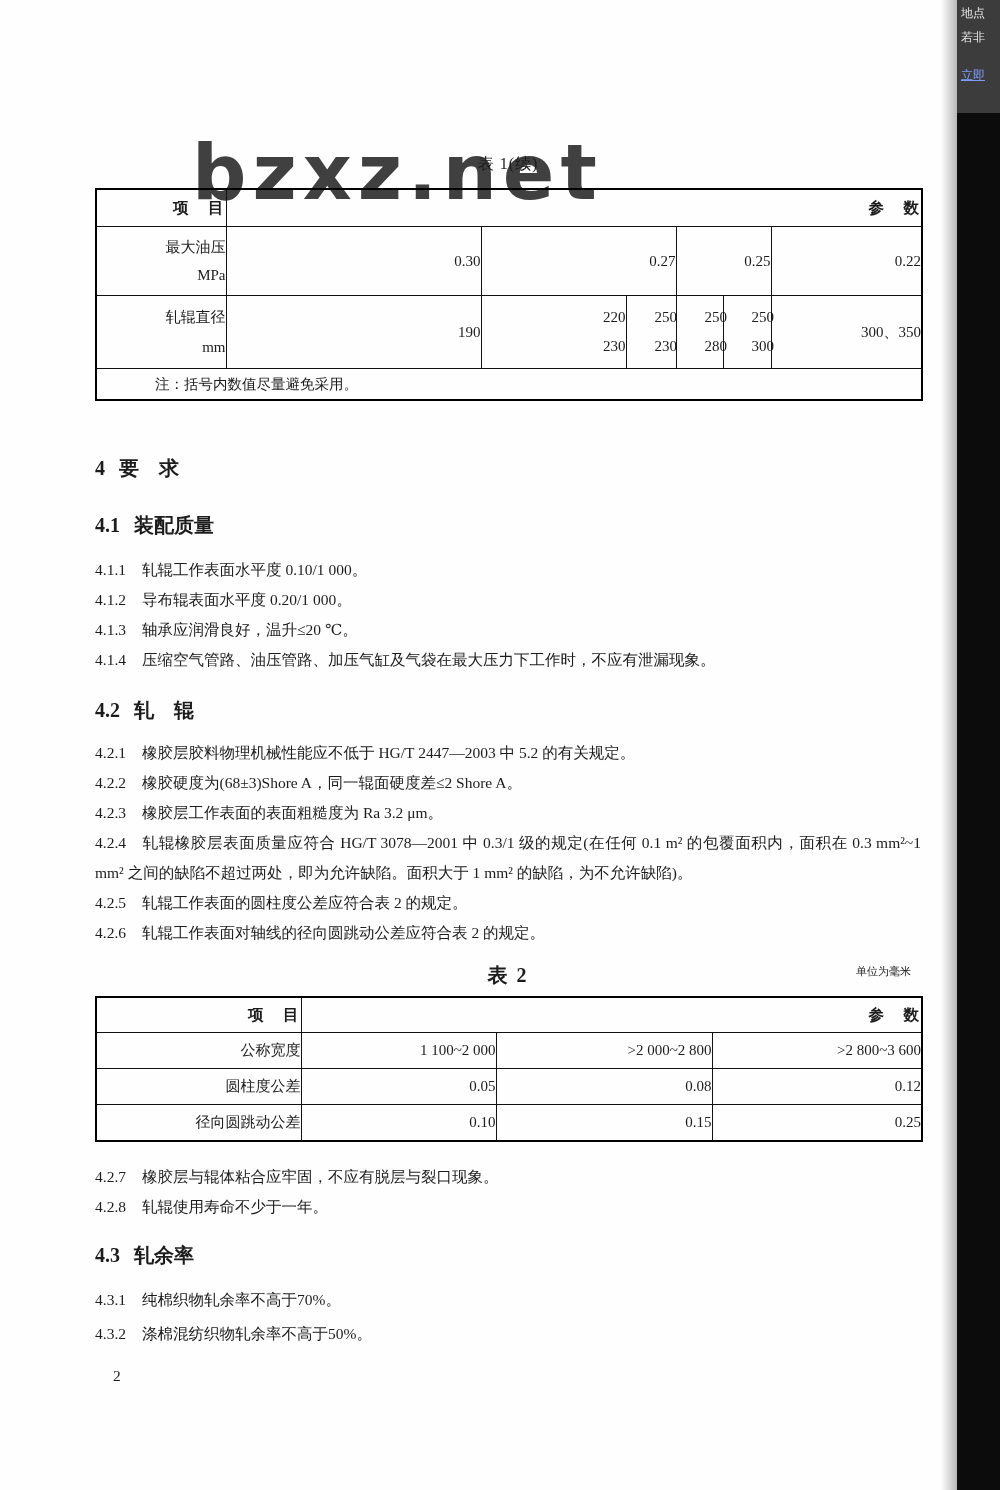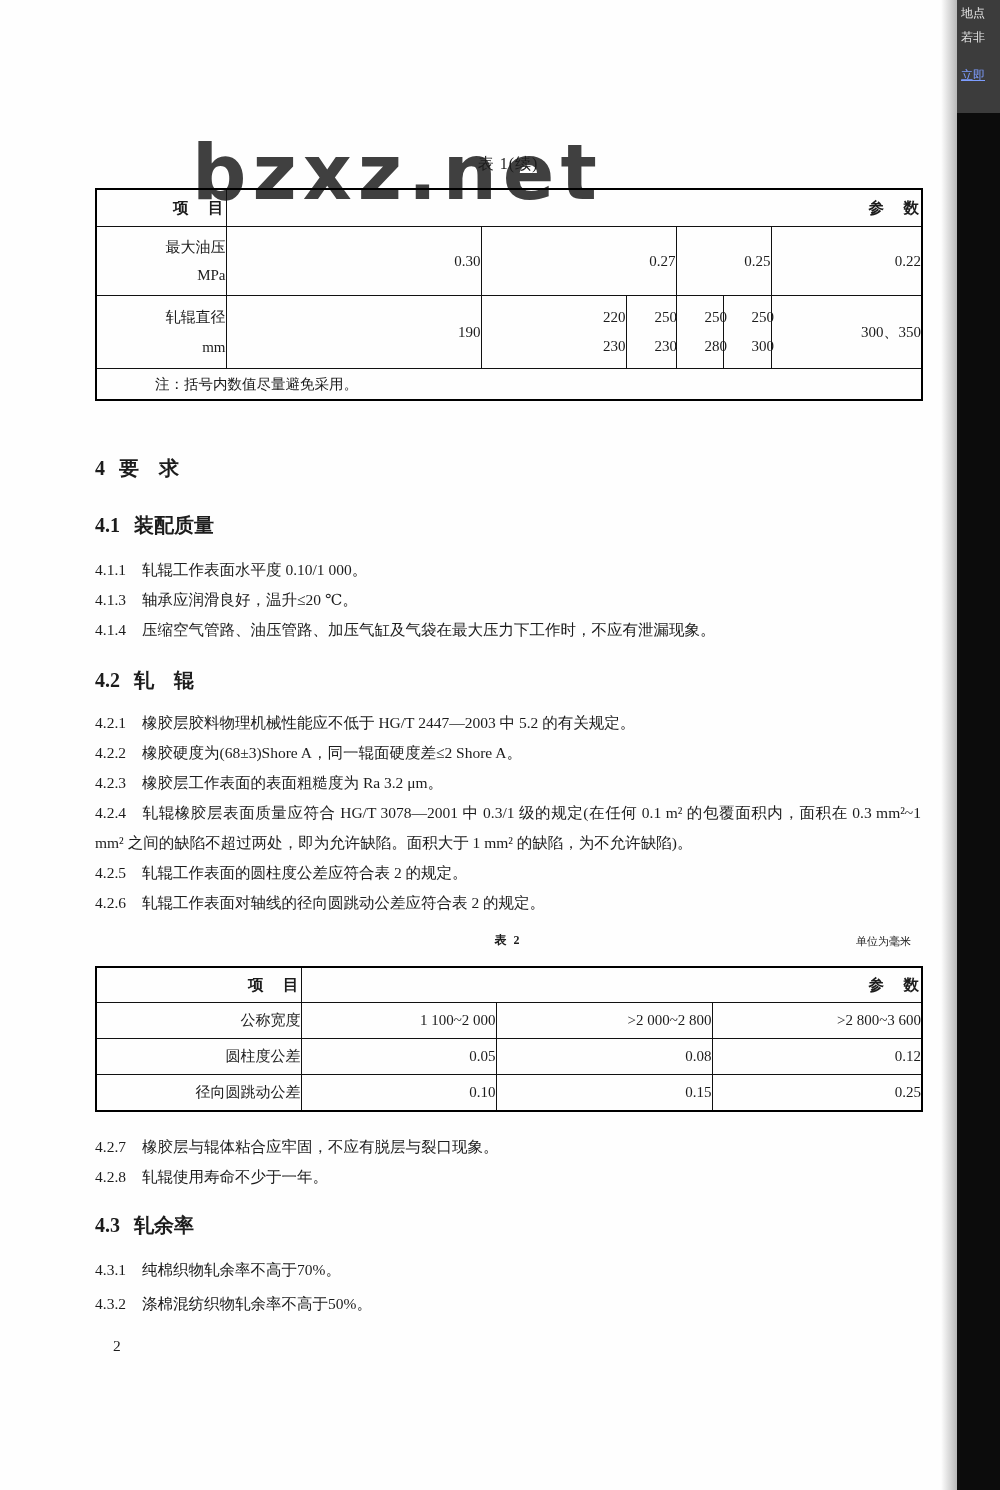--- a/index.html
+++ b/index.html
@@ -54,21 +54,21 @@
   .h2 .num, .h3 .num { margin-right: 14px; }
   .items { margin-top: 16px; }
   .items-42 { margin-top: 14px; }
   .items-43 { margin-top: 14px; }
   p.item { margin: 0; font-size: 15.5px; line-height: 30px; text-align: justify; }
   .items-43 p.item { line-height: 34px; }
   p.after-table { margin-top: 20px; }
   p.after-table + p.item { margin-top: 0; }
   
   .t2-caption-row { position: relative; margin-top: 14px; height: 22px; }
-  .t2-caption { position: absolute; left: 0; width: 100%; text-align: center; font-size: 12px; font-weight: bold; letter-spacing: 2px; }
+  .t2-caption { position: absolute; left: 0; width: 100%; text-align: center; font-size: 20px; font-weight: bold; letter-spacing: 2px; }
   .t2-unit { position: absolute; right: 10px; top: 2px; font-size: 11px; }
   .t2 { margin-top: 12px; }
   .t2 .hdr td { height: 34px; }
   .t2 .data-row td { height: 35px; }
   .page-number { margin-top: 16px; padding-left: 18px; font-size: 15.5px; }
 </style>
 </head>
 <body>
 
 <div class="page">
@@ -150,20 +150,21 @@
     <div class="h2">
       <span class="num">4</span><span>要　求</span>
     </div>
 
     <div class="h3">
       <span class="num">4.1</span><span>装配质量</span>
     </div>
 
     <div class="items">
       <p class="item"><span class="num">4.1.1</span><span>轧辊工作表面水平度 0.10/1 000。</span></p>
+      <p class="item"><span class="num">4.1.2</span><span>导布辊表面水平度 0.20/1 000。</span></p>
       <p class="item"><span class="num">4.1.3</span><span>轴承应润滑良好，温升≤20 ℃。</span></p>
       <p class="item"><span class="num">4.1.4</span><span>压缩空气管路、油压管路、加压气缸及气袋在最大压力下工作时，不应有泄漏现象。</span></p>
     </div>
 
     <div class="h3 h3-42">
       <span class="num">4.2</span><span>轧　辊</span>
     </div>
 
     <div class="items items-42">
       <p class="item"><span class="num">4.2.1</span><span>橡胶层胶料物理机械性能应不低于 HG/T 2447—2003 中 5.2 的有关规定。</span></p>

